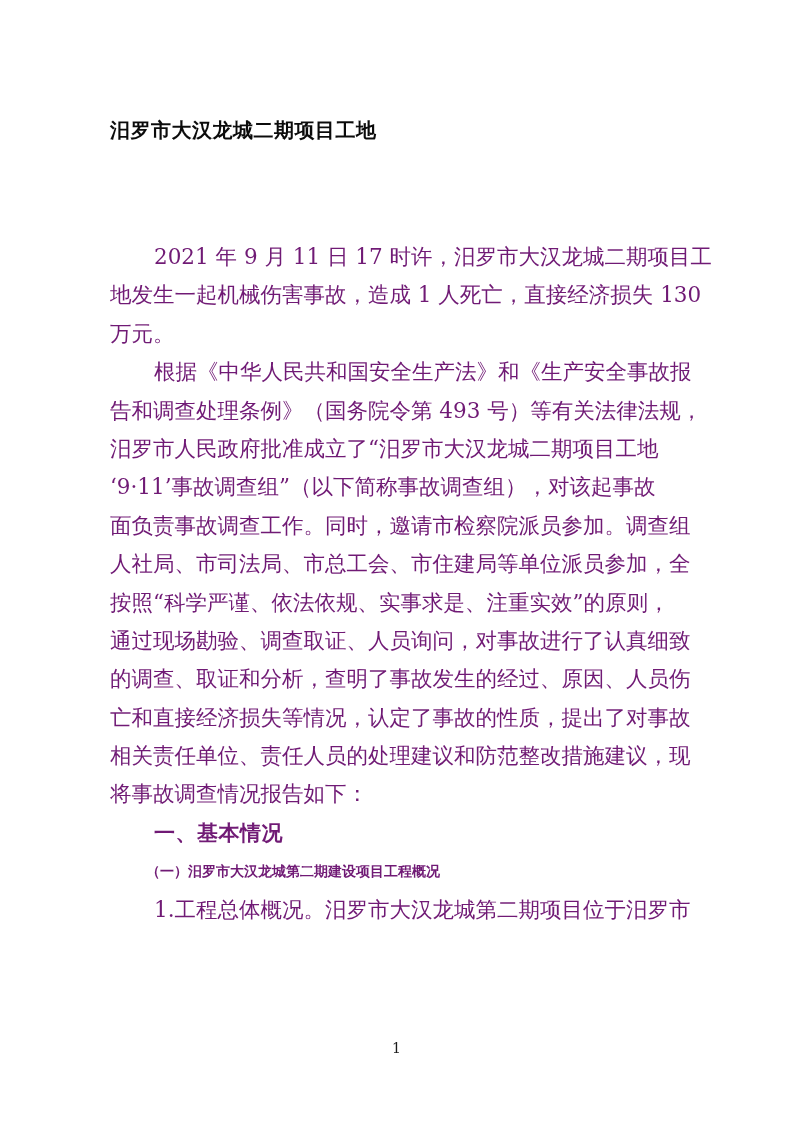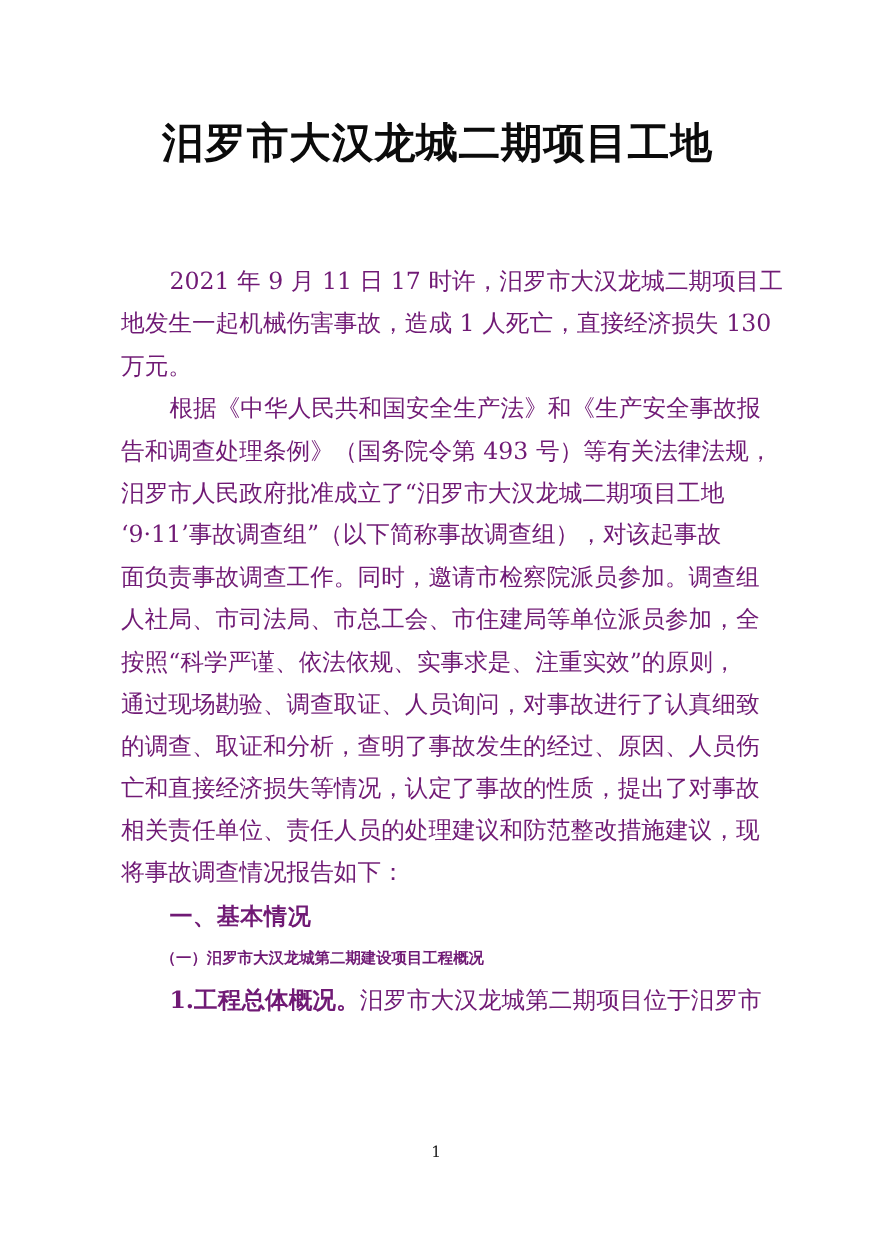--- a/index.html
+++ b/index.html
@@ -21,24 +21,23 @@
     inset: 0;
     background: #ffffff;
   }
 
   
   .doc-title {
     position: absolute;
     left: 110px;
     top: 108px;
     width: 575px;
-    text-align: center;
     font-family: "DejaVu Serif", "Liberation Serif", serif;
     font-weight: bold;
-    font-size: 38px;
+    font-size: 20px;
     line-height: 44px;
     letter-spacing: 0.5px;
     color: #0b0b0b;
   }
   .doc-title .tline {
     display: block;
     white-space: nowrap;
   }
 
   
@@ -63,42 +62,42 @@
 
   .indent2 { padding-left: 44px; }
 
   
   .h1cn {
     display: block;
     white-space: nowrap;
     height: 38.4px;
     line-height: 38.4px;
     padding-left: 44px;
-    font-family: Liberation Serif, serif;
+    font-family: Liberation Sans, sans-serif;
     font-weight: bold;
     font-size: 21px;
     letter-spacing: 0.5px;
   }
 
   
   .h2cn {
     display: block;
     white-space: nowrap;
     height: 38.4px;
     line-height: 38.4px;
     padding-left: 36px;
     font-family: "DejaVu Serif", "Liberation Serif", serif;
     font-weight: bold;
     font-size: 14px;
   }
 
   
   .runin {
     font-family: "DejaVu Serif", "Liberation Serif", serif;
-    font-weight: bold;
+    font-weight: normal;
   }
 
   
   .page-number {
     position: absolute;
     left: 0;
     top: 1040px;
     width: 793px;
     text-align: center;
     font-family: "DejaVu Serif", "Liberation Serif", serif;

